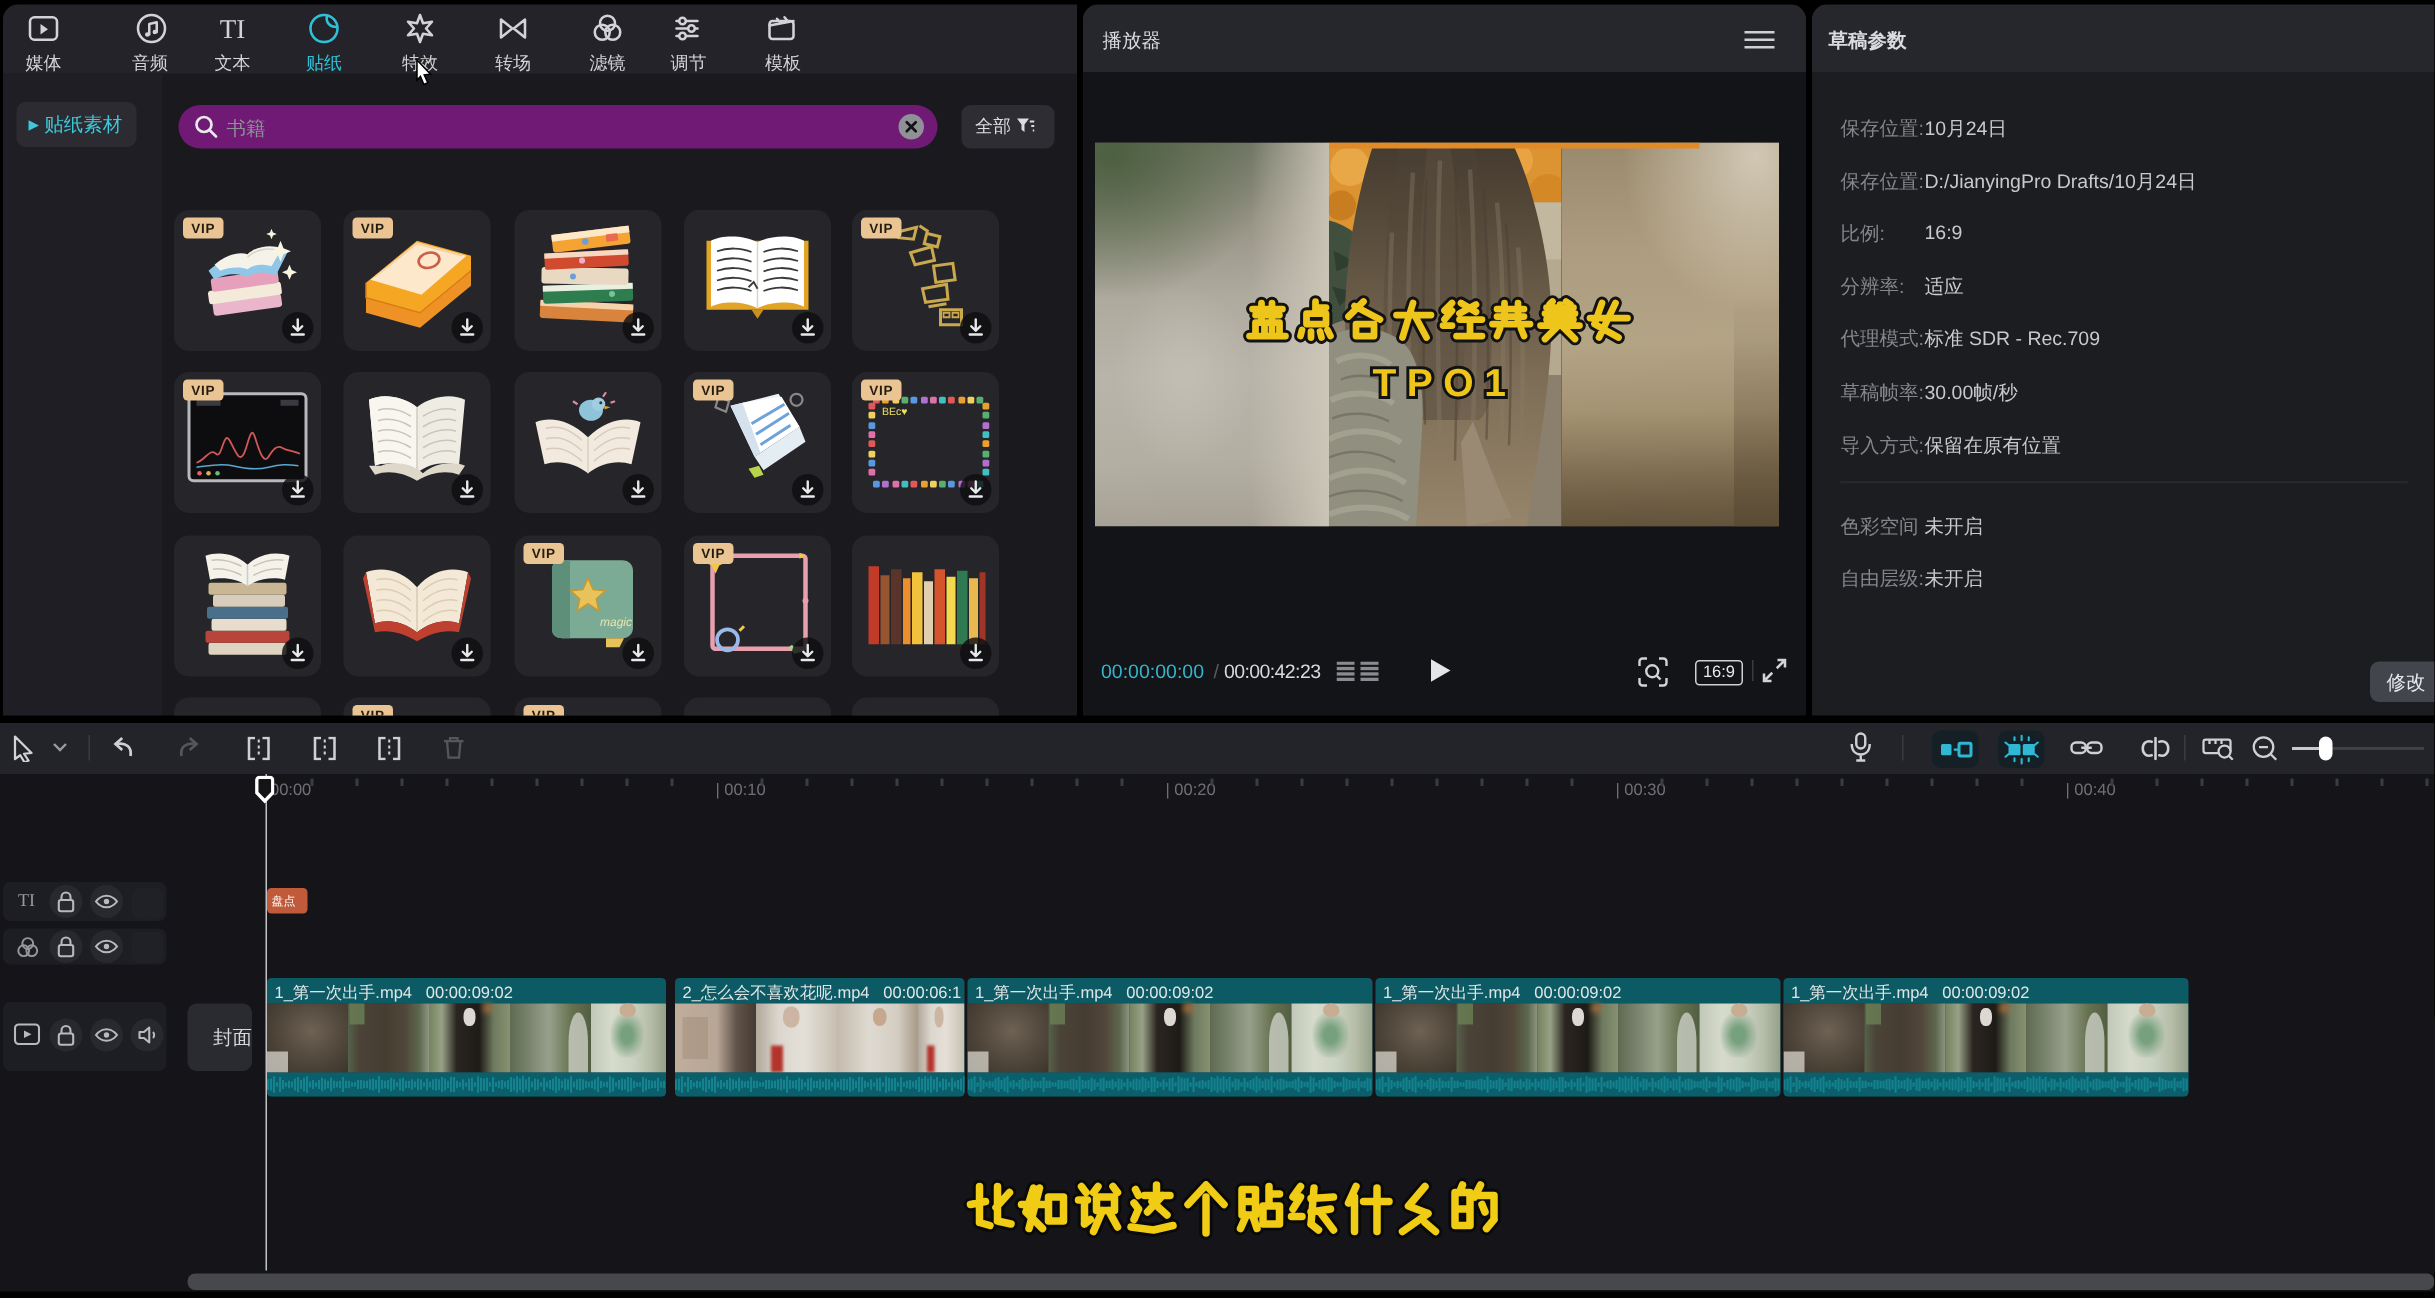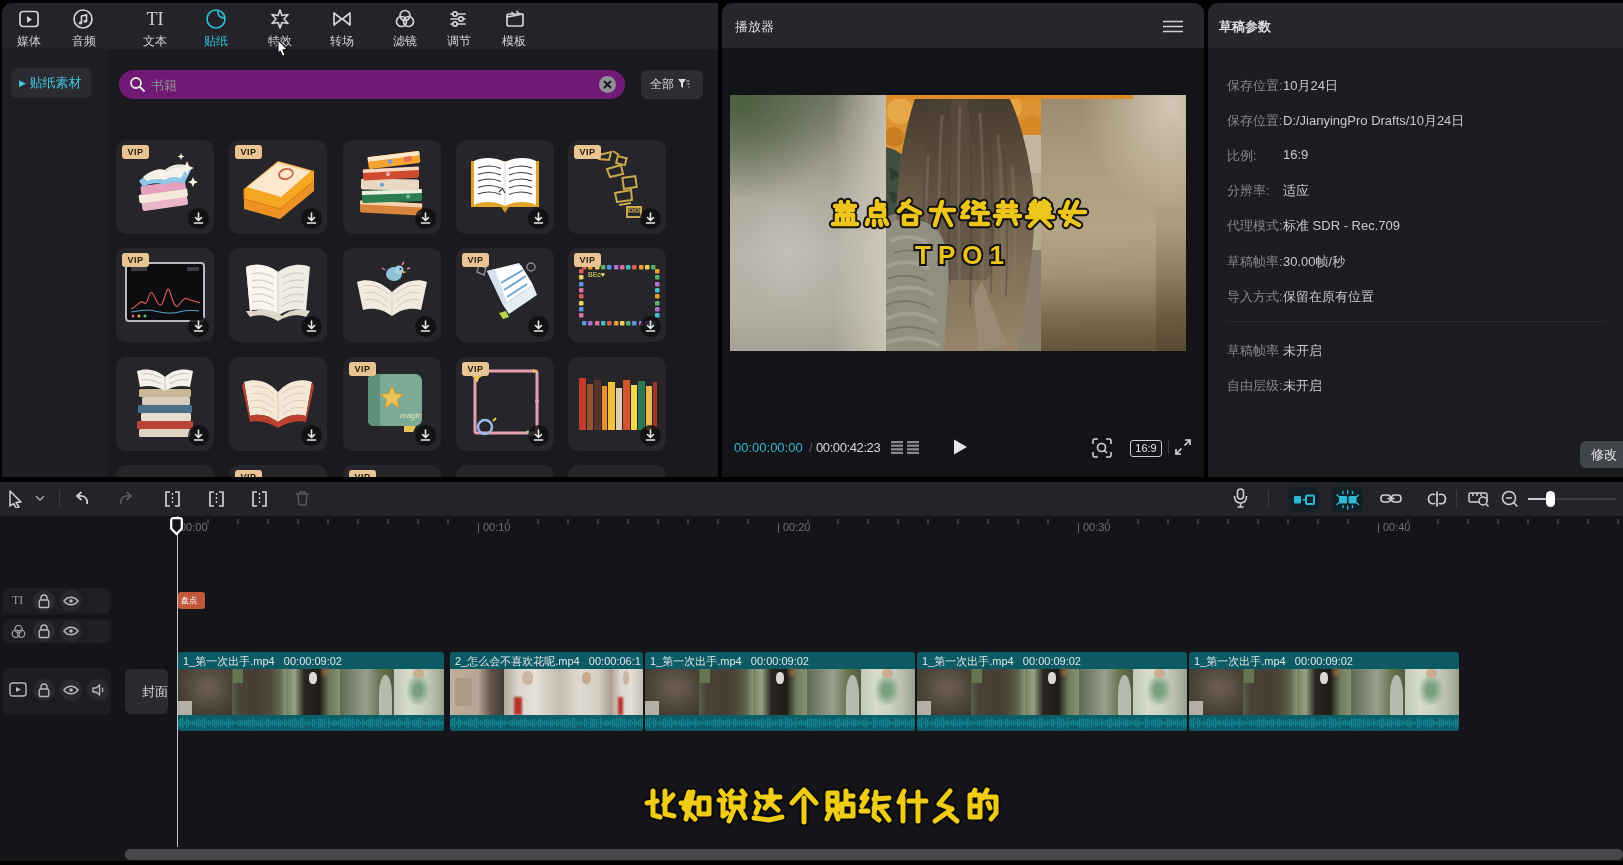--- a/index.html
+++ b/index.html
@@ -11,21 +11,21 @@
 .tick{position:absolute;top:3px;width:2px;height:5px;background:#3b3c41}
 </style></head>
 <body>
 
 <div class="abs" style="left:2px;top:3px;width:716px;height:474px;background:#1a1a1e;border-radius:10px 0 0 0;overflow:hidden">
 <div class="abs" style="left:0;top:0;width:716px;height:46px;background:#232329"></div>
 <div class="abs" style="left:7px;top:5px;width:40px;height:40px;text-align:center"><svg width="22" height="22" viewBox="0 0 22 22">
         <rect x="2" y="3.5" width="18" height="15" rx="3" stroke="#d2d3d6" fill="none" stroke-width="1.7" stroke-linecap="round" stroke-linejoin="round"></rect>
         <path d="M9 8l5 3.5-5 3.5z" fill="#d2d3d6" stroke="none"></path>
       </svg><div style="font-size:12px;color:#d2d3d6;margin-top:-1px;letter-spacing:0px;white-space:nowrap">媒体</div></div>
-<div class="abs" style="left:70px;top:5px;width:40px;height:40px;text-align:left"><svg width="22" height="22" viewBox="0 0 22 22">
+<div class="abs" style="left:70px;top:5px;width:40px;height:40px;text-align:right"><svg width="22" height="22" viewBox="0 0 22 22">
         <circle cx="11" cy="11" r="9" stroke="#d2d3d6" fill="none" stroke-width="1.7" stroke-linecap="round" stroke-linejoin="round"></circle>
         <path d="M9.5 15v-7l5-1.2v6.5" stroke="#d2d3d6" fill="none" stroke-width="1.7" stroke-linecap="round" stroke-linejoin="round"></path>
         <circle cx="8.2" cy="15" r="1.5" fill="#d2d3d6" stroke="none"></circle>
         <circle cx="13.2" cy="13.3" r="1.5" fill="#d2d3d6" stroke="none"></circle>
       </svg><div style="font-size:12px;color:#d2d3d6;margin-top:-1px;letter-spacing:0px;white-space:nowrap">音频</div></div>
 <div class="abs" style="left:133px;top:5px;width:40px;height:40px;text-align:center"><svg width="22" height="22" viewBox="0 0 22 22">
         <text x="11" y="17" font-size="18" font-family="Liberation Serif,serif" fill="#d2d3d6" text-anchor="middle" stroke="none">TI</text>
       </svg><div style="font-size:12px;color:#d2d3d6;margin-top:-1px;letter-spacing:0px;white-space:nowrap">文本</div></div>
 <div class="abs" style="left:194px;top:5px;width:40px;height:40px;text-align:center"><svg width="22" height="22" viewBox="0 0 22 22">
         <circle cx="11" cy="11" r="9" stroke="#2fc1d7" fill="none" stroke-width="1.7" stroke-linecap="round" stroke-linejoin="round"></circle>
@@ -41,21 +41,21 @@
         <circle cx="11" cy="7.5" r="5" stroke="#d2d3d6" fill="none" stroke-width="1.7" stroke-linecap="round" stroke-linejoin="round"></circle>
         <circle cx="7.5" cy="13.5" r="5" stroke="#d2d3d6" fill="none" stroke-width="1.7" stroke-linecap="round" stroke-linejoin="round"></circle>
         <circle cx="14.5" cy="13.5" r="5" stroke="#d2d3d6" fill="none" stroke-width="1.7" stroke-linecap="round" stroke-linejoin="round"></circle>
       </svg><div style="font-size:12px;color:#d2d3d6;margin-top:-1px;letter-spacing:0px;white-space:nowrap">滤镜</div></div>
 <div class="abs" style="left:445px;top:5px;width:40px;height:40px;text-align:left"><svg width="22" height="22" viewBox="0 0 22 22">
         <path d="M4 6h14M4 11h14M4 16h14" stroke="#d2d3d6" fill="none" stroke-width="1.7" stroke-linecap="round" stroke-linejoin="round"></path>
         <circle cx="8" cy="6" r="2.2" fill="#232329" stroke="#d2d3d6" stroke-width="1.7" stroke-linecap="round" stroke-linejoin="round"></circle>
         <circle cx="14" cy="11" r="2.2" fill="#232329" stroke="#d2d3d6" stroke-width="1.7" stroke-linecap="round" stroke-linejoin="round"></circle>
         <circle cx="8" cy="16" r="2.2" fill="#232329" stroke="#d2d3d6" stroke-width="1.7" stroke-linecap="round" stroke-linejoin="round"></circle>
       </svg><div style="font-size:12px;color:#d2d3d6;margin-top:-1px;letter-spacing:0px;white-space:nowrap">调节</div></div>
-<div class="abs" style="left:484px;top:5px;width:40px;height:40px;text-align:right"><svg width="22" height="22" viewBox="0 0 22 22">
+<div class="abs" style="left:508px;top:5px;width:40px;height:40px;text-align:left"><svg width="22" height="22" viewBox="0 0 22 22">
         <rect x="3" y="6" width="16" height="12" rx="2" stroke="#d2d3d6" fill="none" stroke-width="1.7" stroke-linecap="round" stroke-linejoin="round"></rect>
         <path d="M3 9l16-3M8 4.5l2.5 3M13 3.5l2.5 3" stroke="#d2d3d6" fill="none" stroke-width="1.7" stroke-linecap="round" stroke-linejoin="round"></path>
       </svg><div style="font-size:12px;color:#d2d3d6;margin-top:-1px;letter-spacing:0px;white-space:nowrap">模板</div></div>
 <svg class="abs" style="left:273px;top:36px" width="16" height="20" viewBox="0 0 16 20">
       <path d="M3 1l9 9.5-4.2.4 2.4 5.3-2.6 1.1-2.3-5.4L3 14.5z" fill="#fff" stroke="#000" stroke-width="1"></path>
     </svg>
 <div class="abs" style="left:0;top:46px;width:106px;height:428px;background:#1e1e24"></div>
 <div class="abs" style="left:9px;top:65px;width:80px;height:30px;background:#2b2b31;border-radius:6px;line-height:30px;padding-left:8px;font-size:13px;color:#3ec8dc"><span style="font-size:9px;vertical-align:1px">▶</span> 贴纸素材</div>
 <div class="abs" style="left:117px;top:67px;width:506px;height:29px;background:#701a75;border-radius:15px">
       <svg class="abs" style="left:10px;top:6px" width="17" height="17" viewBox="0 0 17 17">
@@ -471,21 +471,21 @@
 <div class="abs" style="left:19px;top:144px;font-size:13px;color:#85868b">比例:</div>
 <div class="abs" style="left:75px;top:144px;font-size:13px;color:#c8c9cd">16:9</div>
 <div class="abs" style="left:19px;top:179px;font-size:13px;color:#85868b">分辨率:</div>
 <div class="abs" style="left:75px;top:179px;font-size:13px;color:#c8c9cd">适应</div>
 <div class="abs" style="left:19px;top:214px;font-size:13px;color:#85868b">代理模式:</div>
 <div class="abs" style="left:75px;top:214px;font-size:13px;color:#c8c9cd">标准 SDR - Rec.709</div>
 <div class="abs" style="left:19px;top:250px;font-size:13px;color:#85868b">草稿帧率:</div>
 <div class="abs" style="left:75px;top:250px;font-size:13px;color:#c8c9cd">30.00帧/秒</div>
 <div class="abs" style="left:19px;top:285px;font-size:13px;color:#85868b">导入方式:</div>
 <div class="abs" style="left:75px;top:285px;font-size:13px;color:#c8c9cd">保留在原有位置</div>
-<div class="abs" style="left:19px;top:339px;font-size:13px;color:#85868b">草稿帧率</div>
+<div class="abs" style="left:19px;top:339px;font-size:13px;color:#85868b">色彩空间</div>
 <div class="abs" style="left:75px;top:339px;font-size:13px;color:#c8c9cd">未开启</div>
 <div class="abs" style="left:19px;top:374px;font-size:13px;color:#85868b">自由层级:</div>
 <div class="abs" style="left:75px;top:374px;font-size:13px;color:#c8c9cd">未开启</div>
 <div class="abs" style="left:19px;top:318px;width:378px;height:1px;background:#2a2b30"></div>
 <div class="abs" style="left:372px;top:438px;width:60px;height:27px;background:#43454c;border-radius:6px;font-size:13px;color:#e8e9ec;line-height:27px;padding-left:11px">修改</div>
 </div>
 <div class="abs" style="left:0;top:482px;width:1623px;height:34px;background:#232429">
 <svg class="abs" style="left:8px;top:8px" width="15" height="18" viewBox="0 0 15 18">
       <path d="M2 1l11 11-5 .5 3 4.5-2.5 1.5-3-5L2 16z" fill="none" stroke="#d2d3d6" stroke-width="1.5" stroke-linejoin="round"></path>
     </svg>

